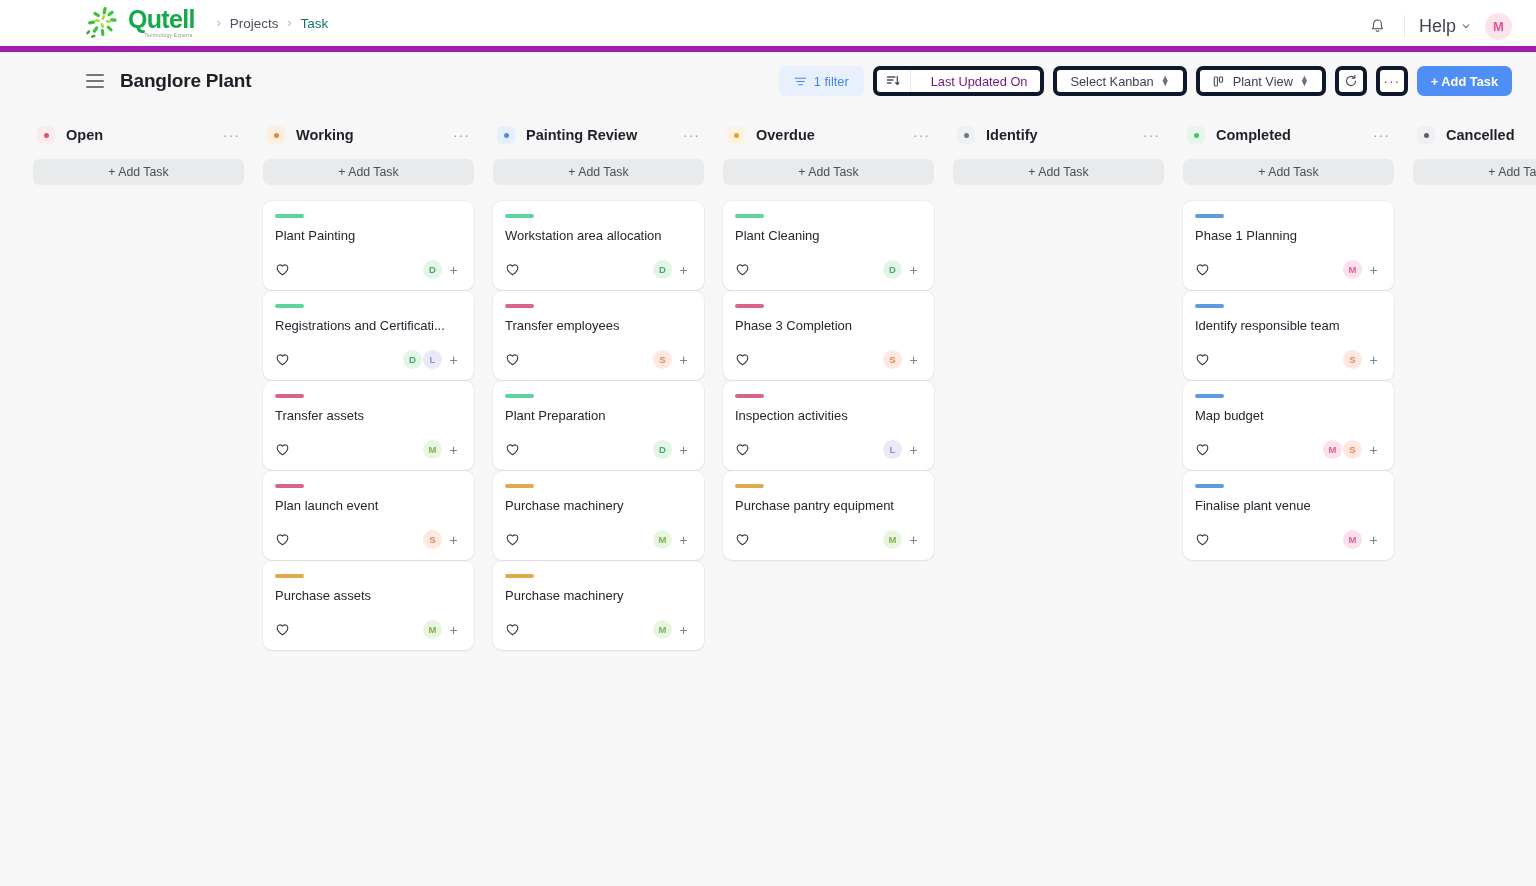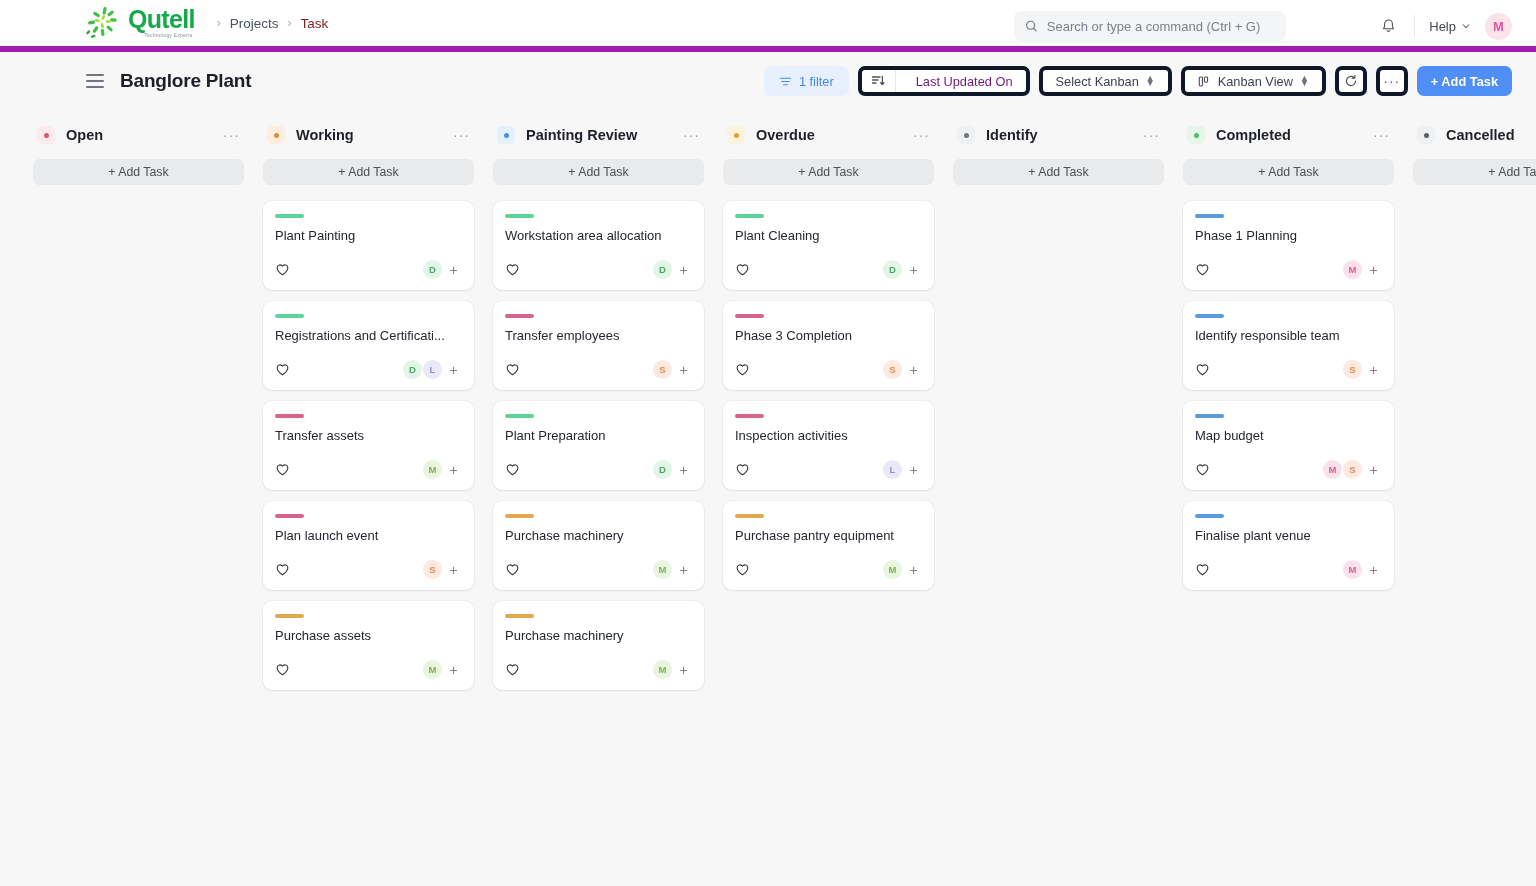--- a/index.html
+++ b/index.html
@@ -32,21 +32,21 @@
   .brand-tag {
     font-size: 4.6px; color: #7d8a80; letter-spacing: .45px;
     text-align: right; margin-top: 2px; padding-right: 2px;
   }
 
   .crumbs { display: flex; align-items: center; gap: 9px; margin-left: 22px; }
   .crumb-sep { color: #a9adb5; font-size: 12px; }
   .crumb {
     font-size: 13.5px; color: #4b5160; cursor: pointer;
   }
-  .crumb.current { color: #7f1d1d; }
+  .crumb.current { color: #0f766e; }
 
   .search-wrap {
     position: absolute; left: 1014px; top: 11px;
     width: 272px; height: 30px;
     background: #f4f5f7; border-radius: 7px;
     display: flex; align-items: center; gap: 9px; padding: 0 11px;
   }
   .search-input {
     border: none; outline: none; background: transparent;
     font-family: "Liberation Sans", sans-serif;
@@ -55,21 +55,21 @@
   .search-input::placeholder { color: #7b818c; }
 
   .hdr-right {
     position: absolute; right: 24px; top: 0; height: 52px;
     display: flex; align-items: center; gap: 14px;
   }
   .bell-btn { width: 24px; height: 24px; display: flex; align-items: center; justify-content: center; cursor: pointer; }
   .hdr-divider { width: 1px; height: 22px; background: #e6e7eb; }
   .help-btn {
     display: flex; align-items: center; gap: 5px;
-    font-size: 13px; color: #41464f; cursor: pointer;
+    font-size: 18px; color: #41464f; cursor: pointer;
   }
   .avatar-hdr {
     width: 27px; height: 27px; border-radius: 50%;
     background: #fbe3ea; color: #e0569a;
     display: flex; align-items: center; justify-content: center;
     font-size: 13px; font-weight: bold; cursor: pointer;
   }
 
   
   .toolbar {
@@ -140,21 +140,21 @@
   .col-more {
     margin-left: auto; color: #9aa0aa; font-size: 14px;
     letter-spacing: 1px; cursor: pointer; line-height: 8px;
   }
   .add-task-btn {
     height: 26px; margin-top: 9px;
     background: #e9eaec; border-radius: 7px;
     display: flex; align-items: center; justify-content: center;
     font-size: 12.3px; color: #4a4f58; cursor: pointer;
   }
-  .cards { margin-top: 16px; display: flex; flex-direction: column; gap: 11px; }
+  .cards { margin-top: 16px; display: flex; flex-direction: column; gap: 1px; }
   .card {
     background: #ffffff; border-radius: 9px;
     box-shadow: 0 1px 2px rgba(20,25,35,.07), 0 0 0 1px rgba(20,25,35,.035);
     padding: 13px 12px 11px 12px;
     height: 89px; display: flex; flex-direction: column;
     cursor: pointer;
   }
   .card-bar { width: 29px; height: 3.5px; border-radius: 3px; }
   .card-title {
     margin-top: 10px; font-size: 13px; color: #23272f;
@@ -209,27 +209,20 @@
     </div>
   </div>
 
   <nav class="crumbs">
     <span class="crumb-sep">›</span>
     <span class="crumb">Projects</span>
     <span class="crumb-sep">›</span>
     <span class="crumb current">Task</span>
   </nav>
 
-  <div class="search-wrap">
-    <svg width="14" height="14" viewBox="0 0 16 16">
-      <circle cx="7" cy="7" r="5" fill="none" stroke="#70767f" stroke-width="1.4"></circle>
-      <line x1="10.8" y1="10.8" x2="14" y2="14" stroke="#70767f" stroke-width="1.4" stroke-linecap="round"></line>
-    </svg>
-    <input class="search-input" type="text" placeholder="Search or type a command (Ctrl + G)" style="">
-  </div>
 
   <div class="hdr-right">
     <div class="bell-btn">
       <svg width="17" height="17" viewBox="0 0 20 20">
         <path d="M10 2.4a4.6 4.6 0 0 0-4.6 4.6v3.1L4.2 12.6h11.6l-1.2-2.5V7A4.6 4.6 0 0 0 10 2.4z" fill="none" stroke="#4b5059" stroke-width="1.25" stroke-linejoin="round"></path>
         <path d="M8.3 14.6a1.8 1.8 0 0 0 3.4 0" fill="none" stroke="#4b5059" stroke-width="1.25" stroke-linecap="round"></path>
       </svg>
     </div>
     <div class="hdr-divider"></div>
     <div class="help-btn">
@@ -276,21 +269,21 @@
     <div class="chip">
       <span>Select Kanban</span>
       <span class="stepper">▲<br>▼</span>
     </div>
 
     <div class="chip">
       <svg width="13" height="13" viewBox="0 0 14 14">
         <rect x="1.4" y="2.2" width="3.4" height="9.6" rx="1" fill="none" stroke="#4b5059" stroke-width="1.2"></rect>
         <rect x="6.9" y="2.2" width="3.4" height="5.6" rx="1" fill="none" stroke="#4b5059" stroke-width="1.2"></rect>
       </svg>
-      <span>Kanban View</span>
+      <span>Plant View</span>
       <span class="stepper">▲<br>▼</span>
     </div>
 
     <div class="chip icon-only">
       <svg width="14" height="14" viewBox="0 0 16 16">
         <path d="M13.2 8a5.2 5.2 0 1 1-1.6-3.75" fill="none" stroke="#4b5059" stroke-width="1.35" stroke-linecap="round"></path>
         <path d="M12.4 1.6v3.1H9.3" fill="none" stroke="#4b5059" stroke-width="1.35" stroke-linecap="round" stroke-linejoin="round"></path>
       </svg>
     </div>
 

